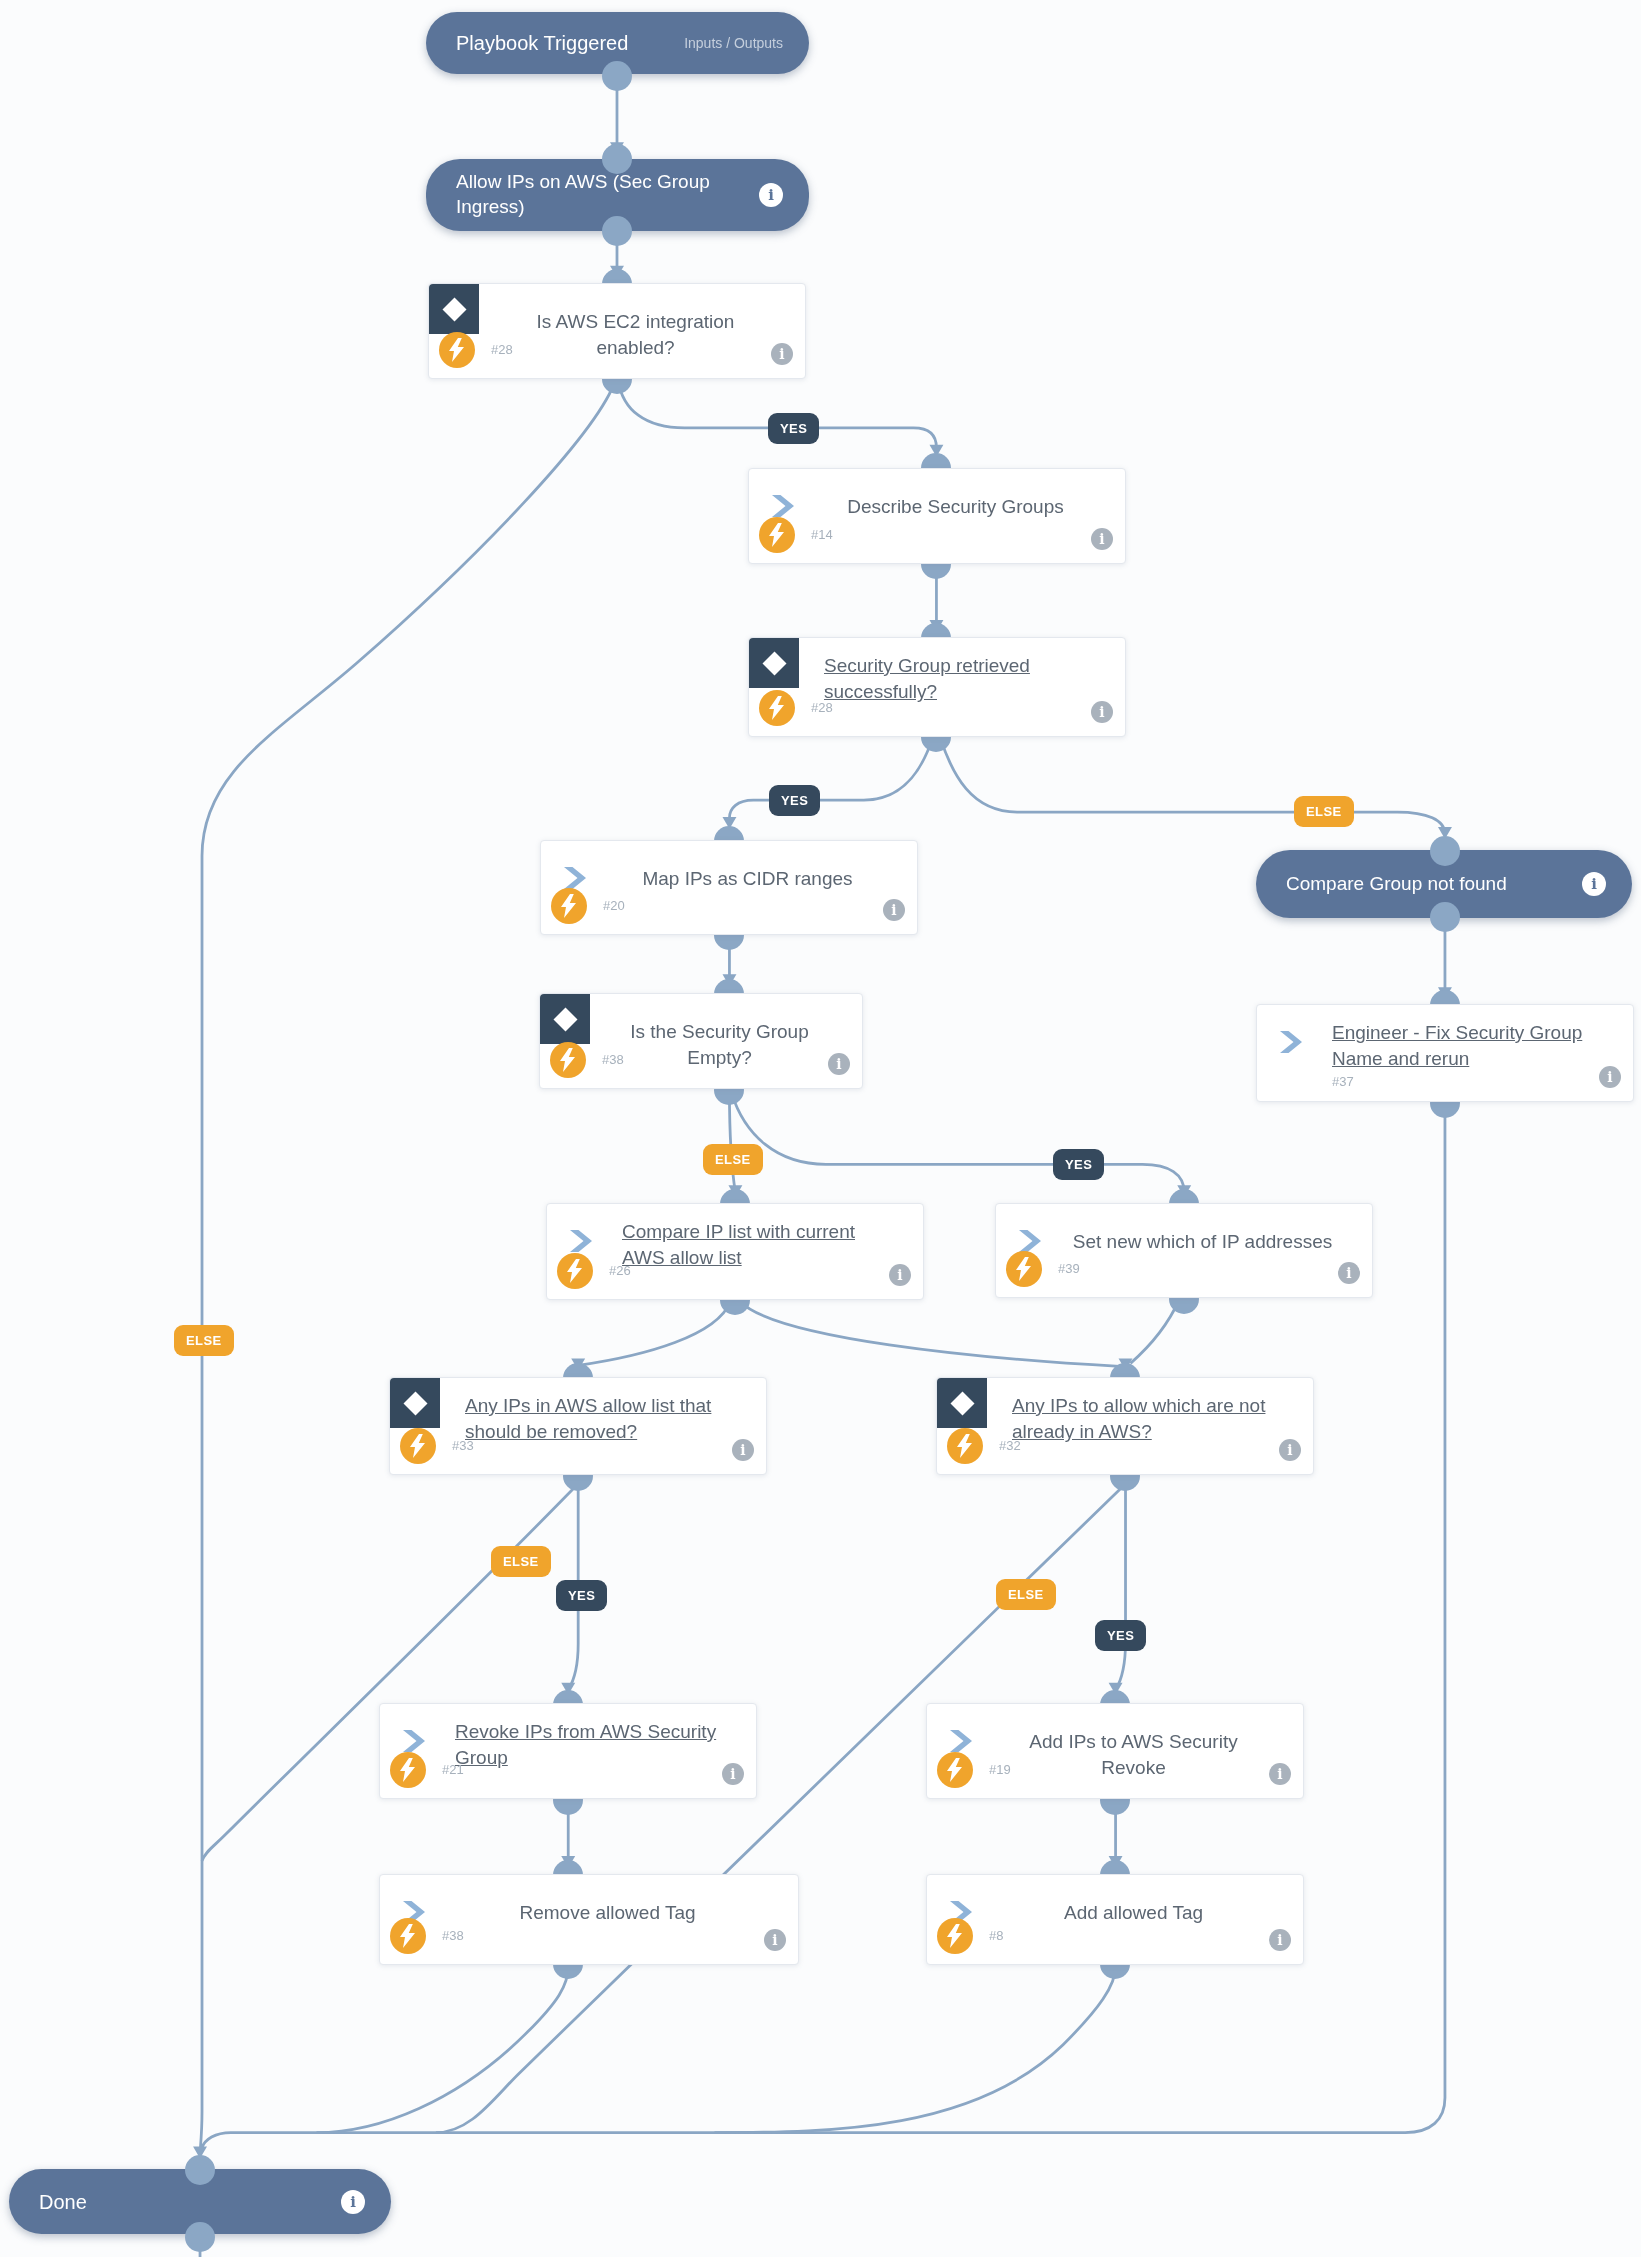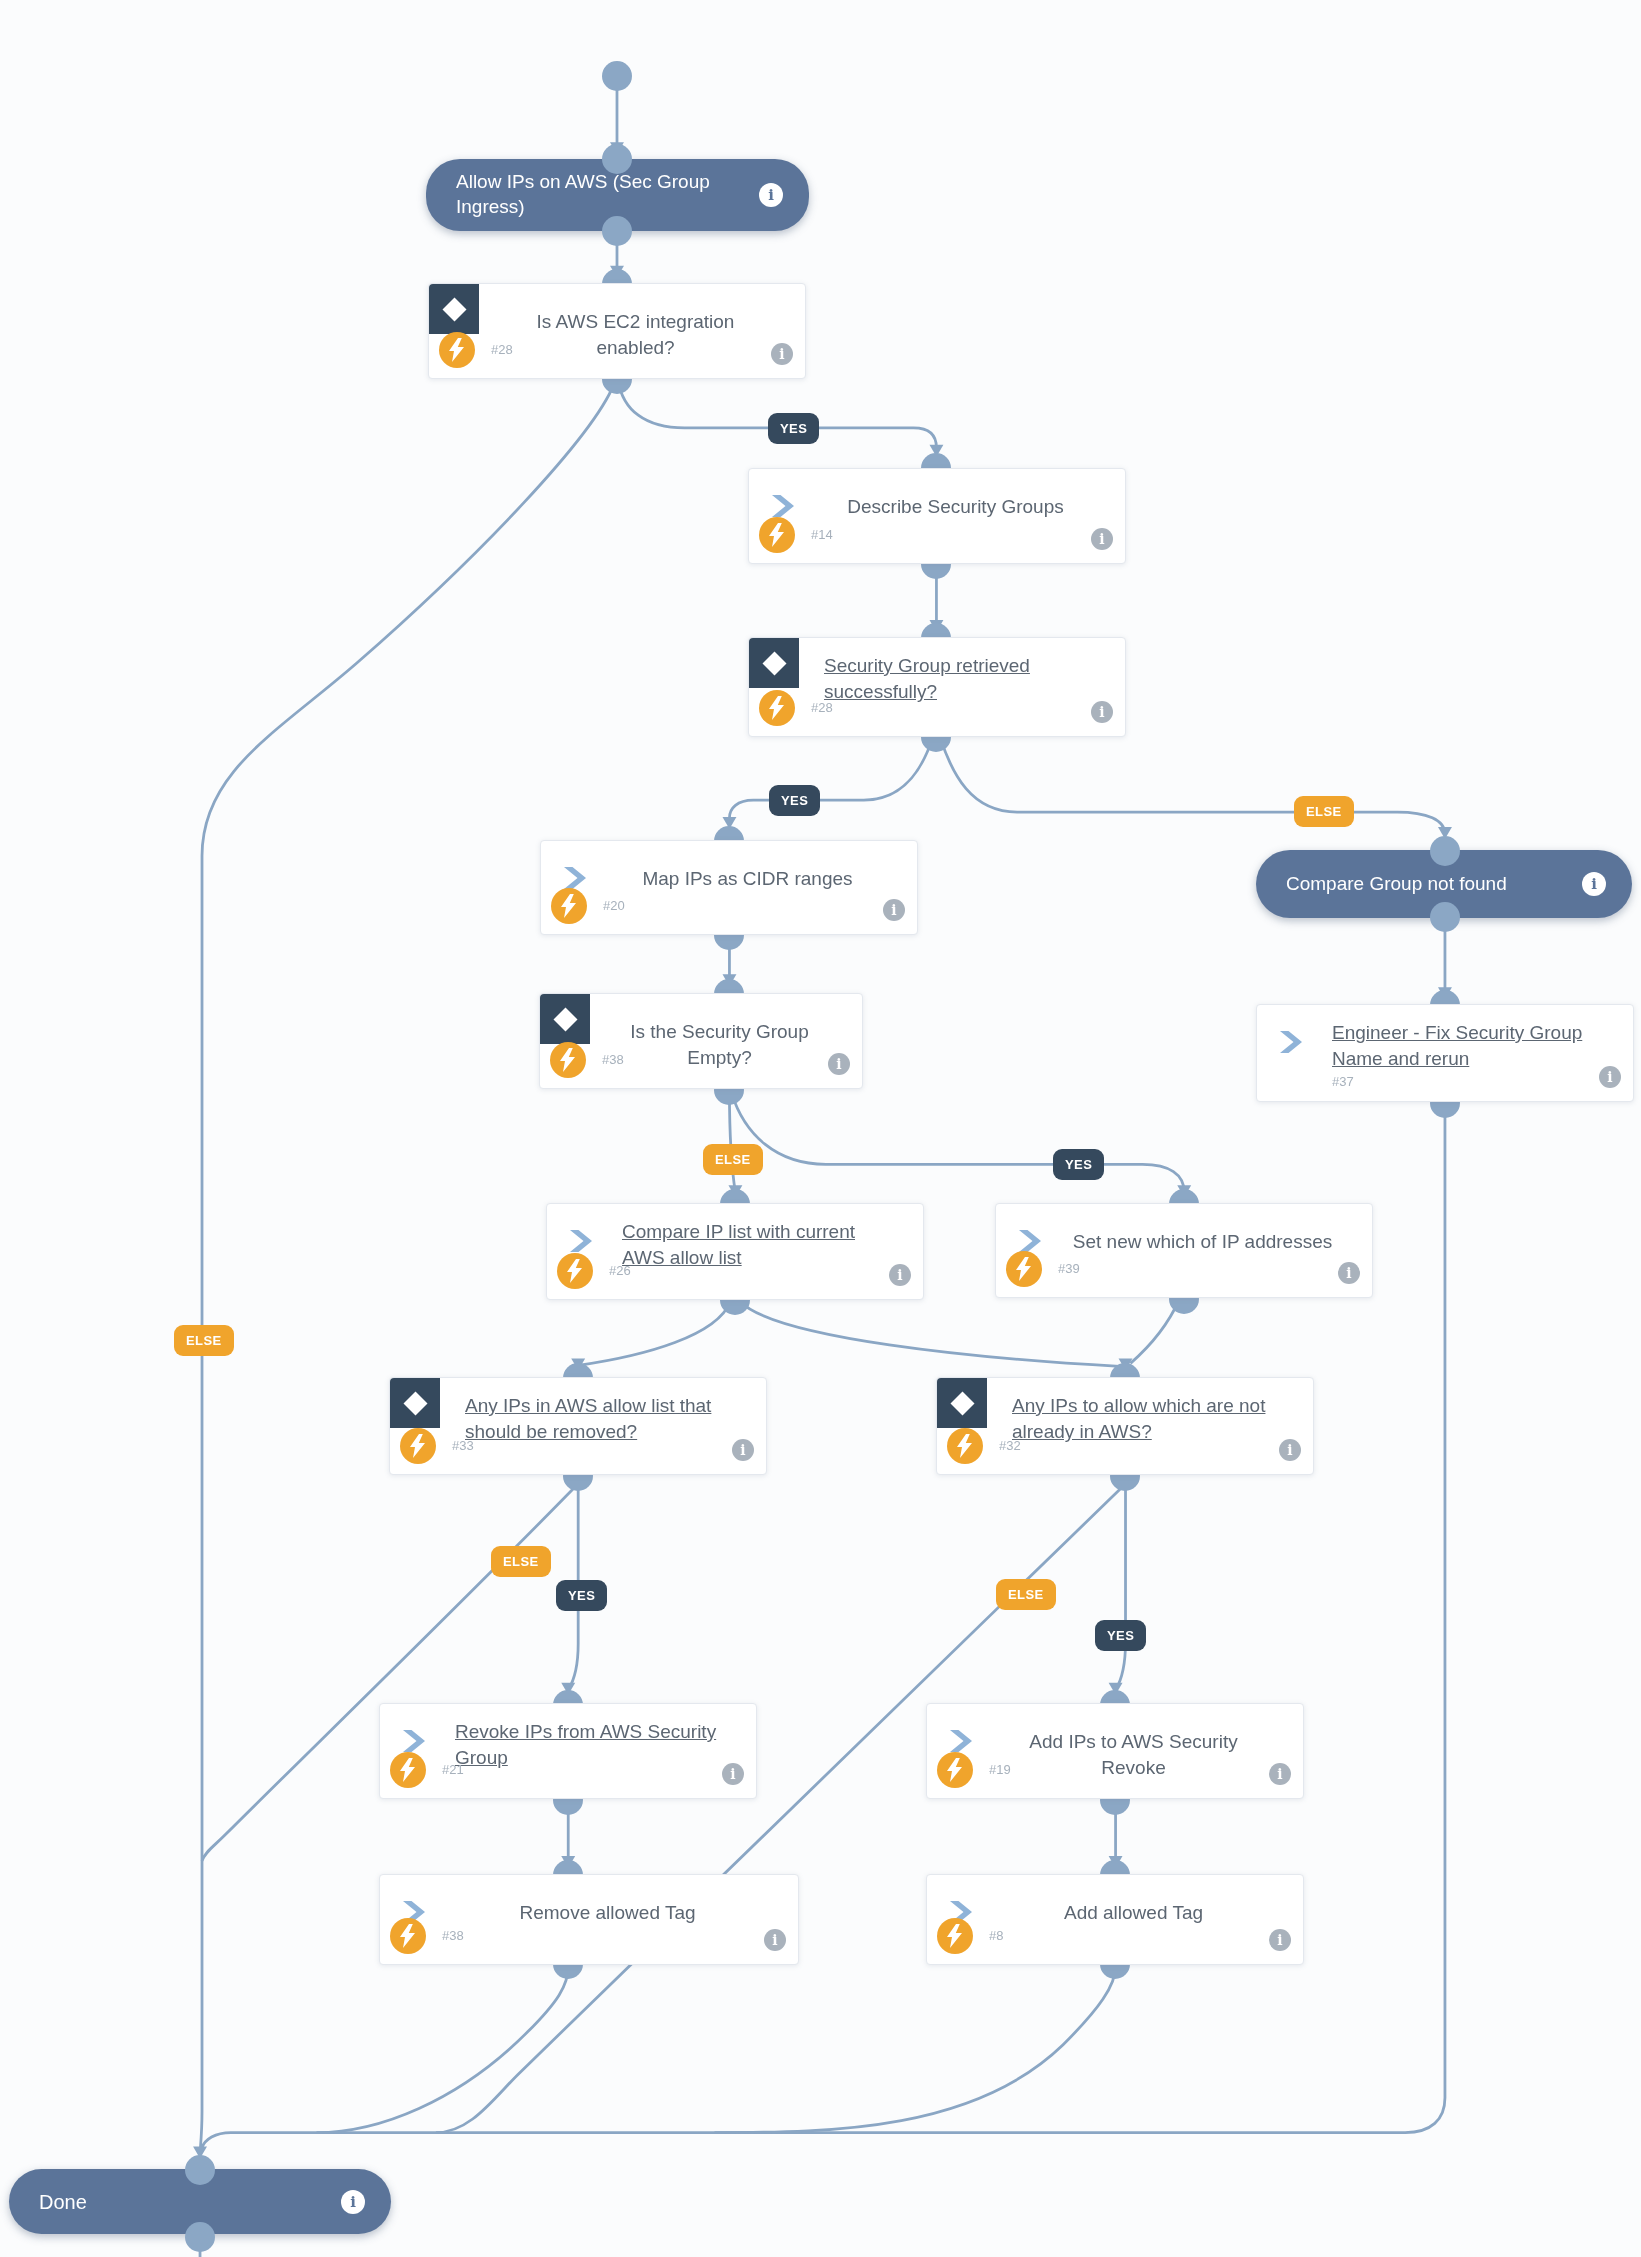--- a/index.html
+++ b/index.html
@@ -116,20 +116,24 @@
   <i class="dot" style="left:553px;top:1785px"></i>
   <i class="dot" style="left:1100px;top:1690px"></i>
   <i class="dot" style="left:1100px;top:1785px"></i>
   <i class="dot" style="left:553px;top:1860px"></i>
   <i class="dot" style="left:553px;top:1949px"></i>
   <i class="dot" style="left:1100px;top:1860px"></i>
   <i class="dot" style="left:1100px;top:1949px"></i>
   <i class="dot" style="left:185px;top:2155px"></i>
   <i class="dot" style="left:185px;top:2222px"></i>
 
+  <div class="pill" style="left:426px;top:12px;width:383px;height:62px">
+    <span class="pill-title">Playbook Triggered</span>
+    <span class="pill-link">Inputs / Outputs</span>
+  </div>
 
   <div class="pill" style="left:426px;top:159px;width:383px;height:72px">
     <span class="pill-title" style="font-size:19px;padding-right:18px">Allow IPs on AWS (Sec Group Ingress)</span>
     <span class="pill-info">i</span>
   </div>
 
   <div class="pill" style="left:1256px;top:850px;width:376px;height:68px">
     <span class="pill-title" style="font-size:19px">Compare Group not found</span>
     <span class="pill-info">i</span>
   </div>

